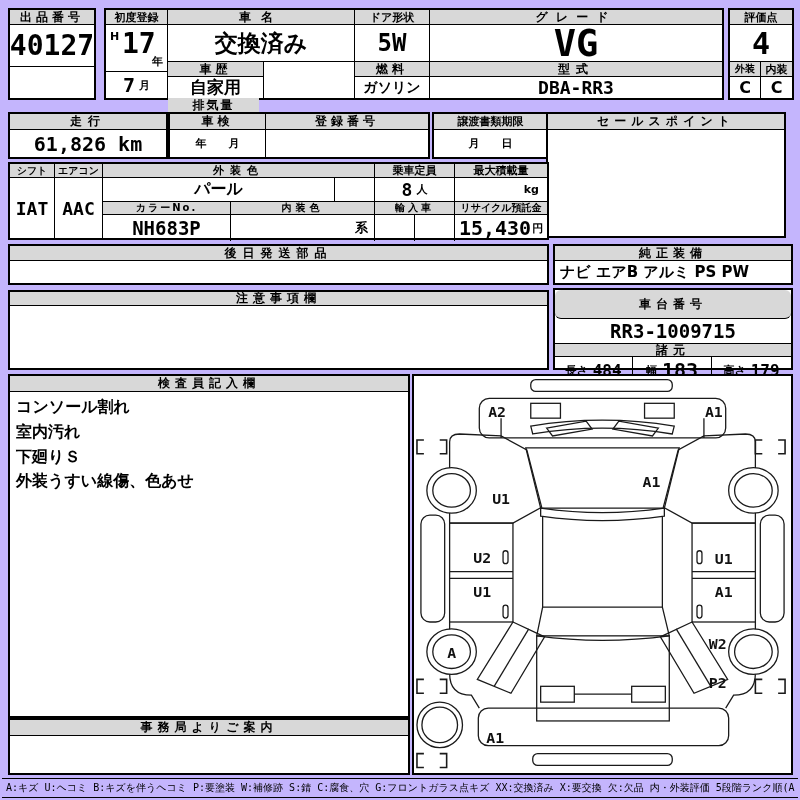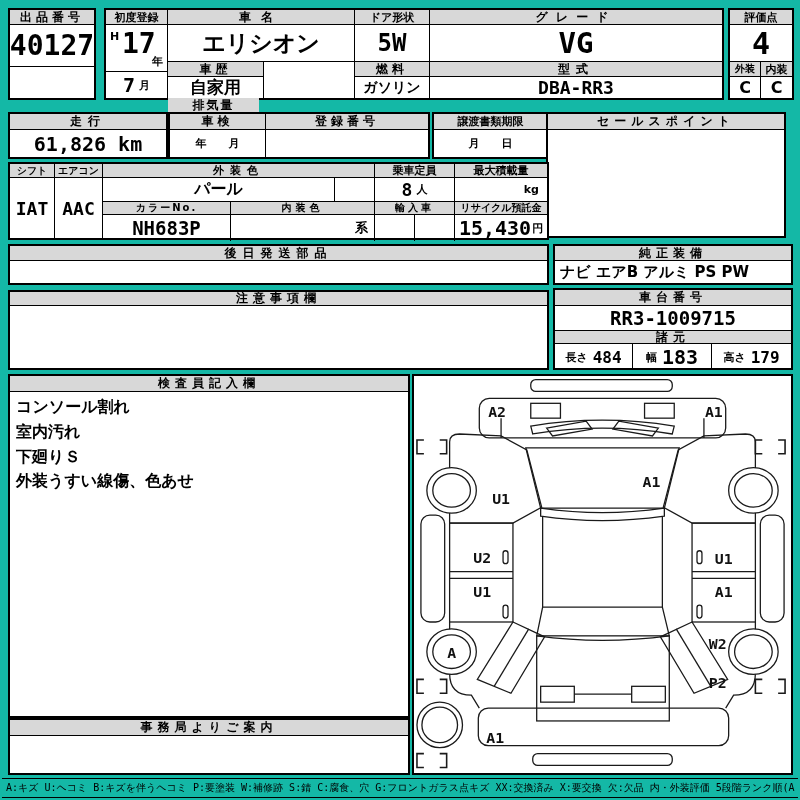--- a/index.html
+++ b/index.html
@@ -1,16 +1,16 @@
 <!DOCTYPE html>
 <html><head>
 <meta charset="utf-8">
 <style>
   html,body{margin:0;padding:0;background:#fff;}
-  .sheet{position:relative;width:800px;height:800px;background:#14b8a6;
+  .sheet{position:relative;width:800px;height:800px;background:#c4b5fd;
          font-family:"DejaVu Sans",sans-serif;color:#000;box-sizing:border-box;}
   .sheet *{box-sizing:border-box;}
   .abs{position:absolute;}
   .box{border:2px solid #000;background:#fff;}
   .hdr{background:#d8d8d8;border-bottom:1px solid #000;display:flex;align-items:center;
        justify-content:center;font-size:12px;font-weight:600;overflow:hidden;white-space:nowrap;}
   .cell{display:flex;align-items:center;justify-content:center;overflow:hidden;white-space:nowrap;}
   .col{float:left;height:100%;}
   .brd-r{border-right:1px solid #000;}
   .brd-b{border-bottom:1px solid #000;}
@@ -43,21 +43,21 @@
         <span class="abs mono b" style="left:16px;top:2px;font-size:28px;">17</span>
         <span class="abs small" style="right:4px;bottom:2px;">年</span>
       </div>
       <div class="cell" style="height:26px;">
         <span class="mono b" style="font-size:20px;">7</span>
         <span class="unit">月</span>
       </div>
     </div>
     <div class="col brd-r" style="width:187px;">
       <div class="hdr" style="height:15px;letter-spacing:10px;">車名</div>
-      <div class="cell brd-b b" style="height:37px;font-size:23px;">エリシオン</div>
+      <div class="cell brd-b b" style="height:37px;font-size:23px;">交換済み</div>
       <div style="height:36px;">
         <div class="col brd-r" style="width:96px;">
           <div class="hdr" style="height:15px;letter-spacing:4px;">車歴</div>
           <div class="cell b" style="height:21px;font-size:17px;">自家用</div>
         </div>
         <div class="col" style="width:91px;">
           <div class="hdr" style="height:15px;letter-spacing:2px;">排気量</div>
           <div class="cell" style="height:21px;">
             <span class="mono b" style="font-size:17px;">3000</span>
             <span class="unit">cc</span>
@@ -66,21 +66,21 @@
       </div>
     </div>
     <div class="col brd-r" style="width:75px;">
       <div class="hdr" style="height:15px;font-size:11px;">ドア形状</div>
       <div class="cell brd-b mono b" style="height:37px;font-size:24px;">5W</div>
       <div class="hdr" style="height:15px;letter-spacing:4px;">燃料</div>
       <div class="cell b" style="height:21px;font-size:14px;">ガソリン</div>
     </div>
     <div class="col" style="width:292px;">
       <div class="hdr" style="height:15px;letter-spacing:8px;">グレード</div>
-      <div class="cell brd-b mono b" style="height:37px;font-size:29px;">VG</div>
+      <div class="cell brd-b mono b" style="height:37px;font-size:37px;">VG</div>
       <div class="hdr" style="height:15px;letter-spacing:6px;">型式</div>
       <div class="cell mono b" style="height:21px;font-size:18px;">DBA-RR3</div>
     </div>
   </div>
 
   <div class="abs box" style="left:728px;top:8px;width:66px;height:92px;">
     <div class="hdr" style="height:15px;font-size:11px;">評価点</div>
     <div class="cell brd-b mono b" style="height:37px;font-size:30px;">4</div>
     <div style="height:15px;">
       <div class="col hdr brd-r" style="width:31px;font-size:10px;">外装</div>
@@ -172,21 +172,21 @@
     <div class="hdr" style="height:15px;letter-spacing:5px;">純正装備</div>
     <div class="cell b" style="height:22px;justify-content:flex-start;padding-left:5px;font-size:15px;">ナビ エアB アルミ PS PW</div>
   </div>
 
   <div class="abs box" style="left:8px;top:290px;width:541px;height:80px;">
     <div class="hdr" style="height:14px;letter-spacing:5px;">注意事項欄</div>
     <div style="height:62px;"></div>
   </div>
 
   <div class="abs box" style="left:553px;top:288px;width:240px;height:82px;">
-    <div class="hdr" style="height:16px;letter-spacing:5px;">車台番号</div>
+    <div class="hdr" style="height:29px;letter-spacing:5px;border-radius:6px;">車台番号</div>
     <div class="cell brd-b mono b" style="height:25px;font-size:19px;">RR3-1009715</div>
     <div class="hdr" style="height:13px;letter-spacing:5px;">諸元</div>
     <div style="height:26px;">
       <div class="col cell brd-r" style="width:78px;">
         <span class="small" style="margin-right:5px;">長さ</span>
         <span class="mono b" style="font-size:16px;">484</span>
       </div>
       <div class="col cell brd-r" style="width:79px;">
         <span class="small" style="margin-right:5px;">幅</span>
         <span class="mono b" style="font-size:20px;">183</span>

